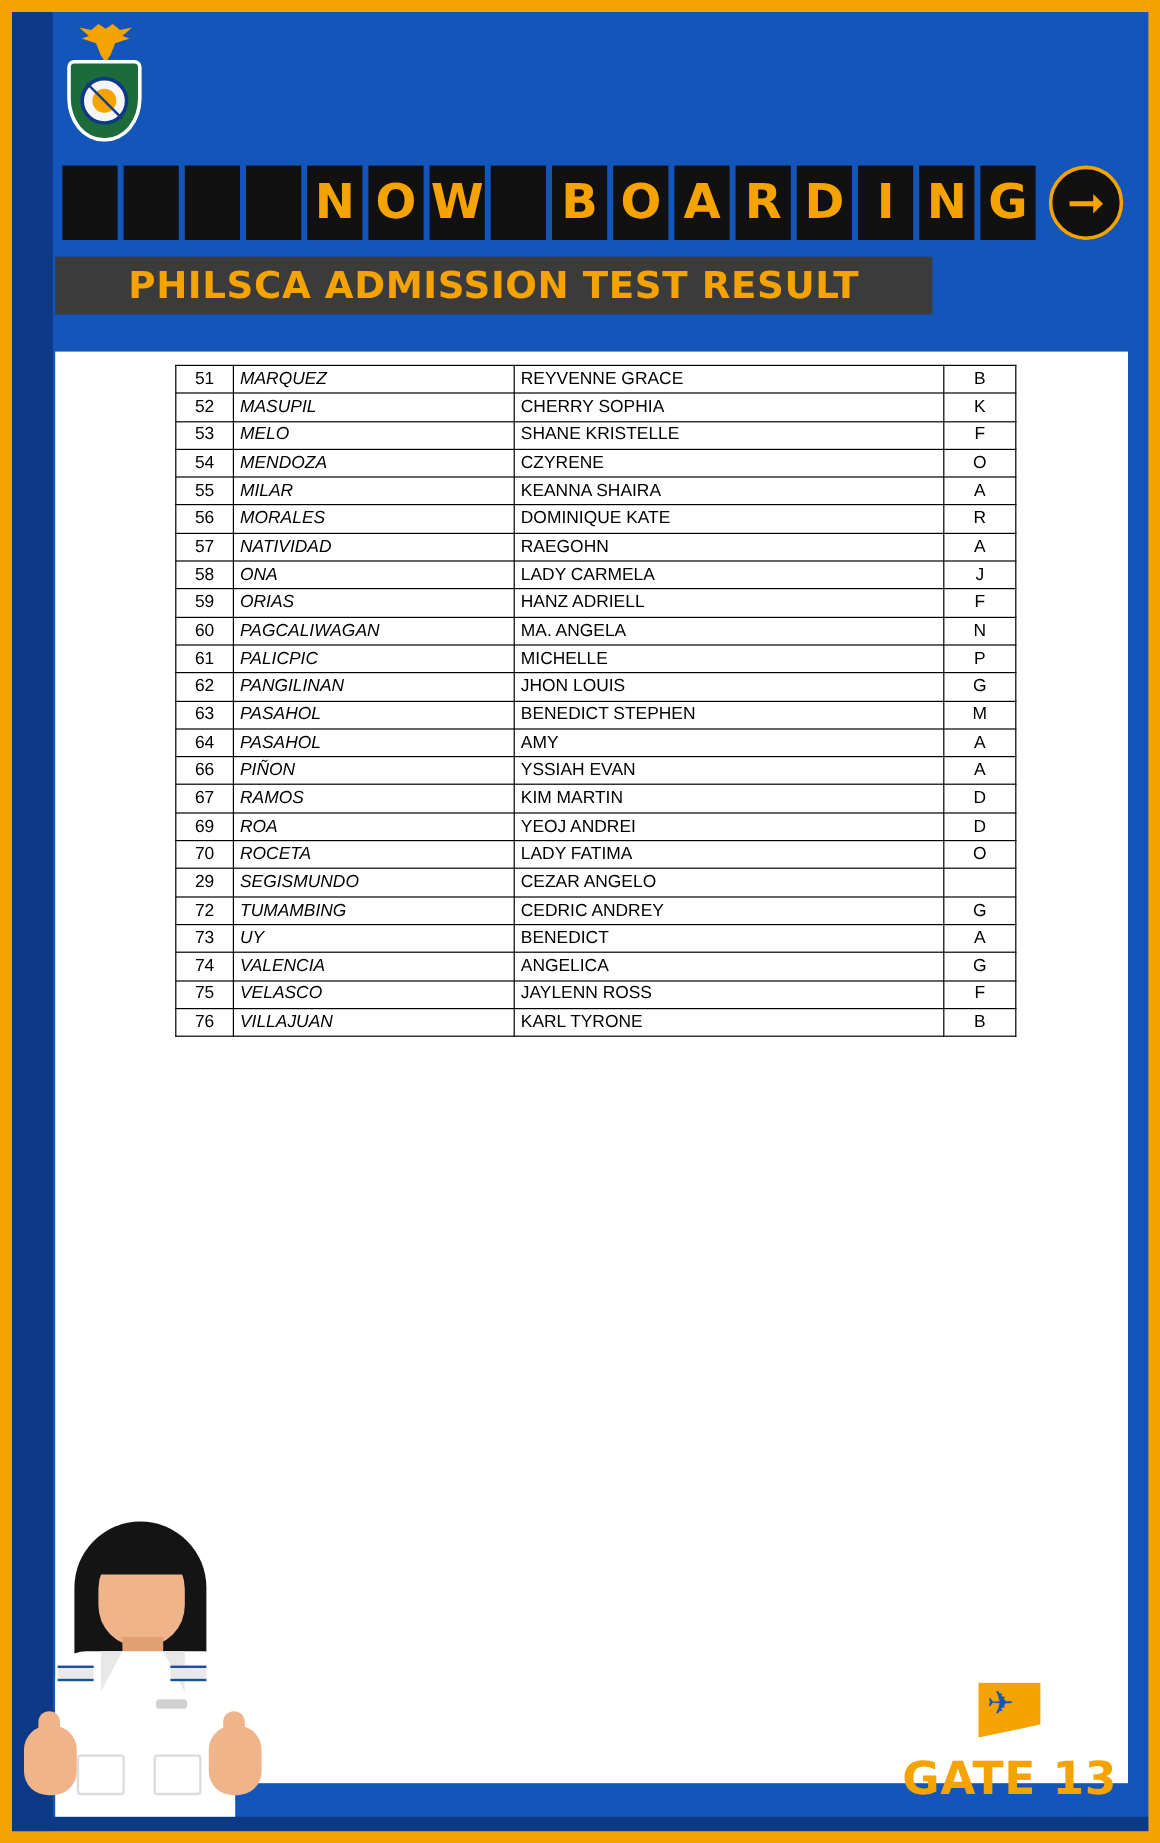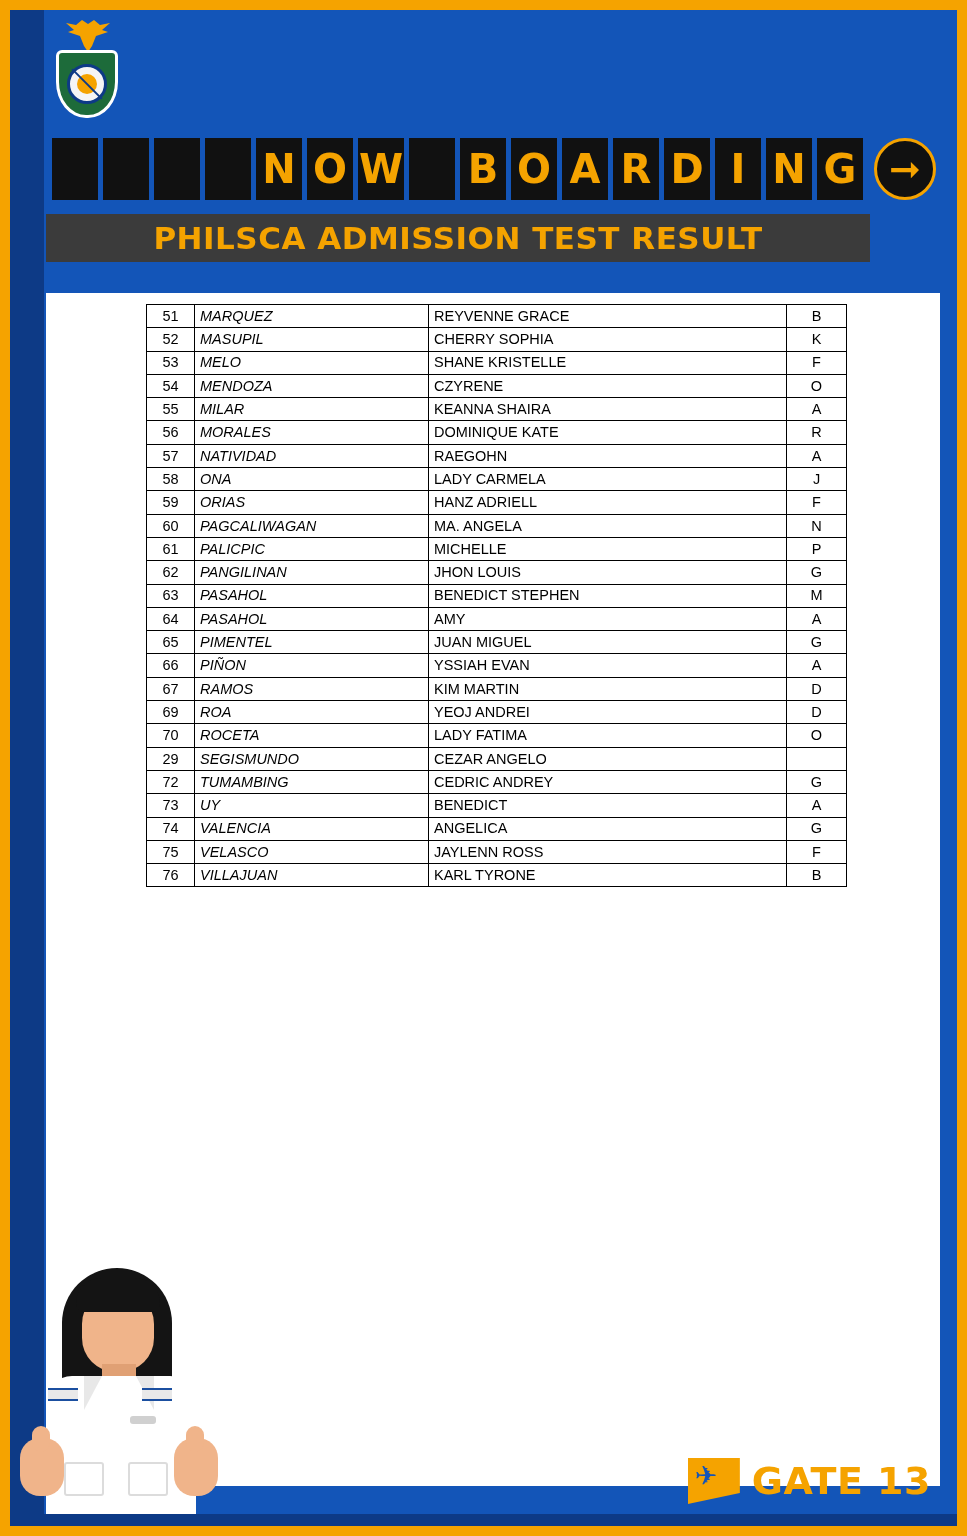--- a/index.html
+++ b/index.html
@@ -97,21 +97,21 @@
     margin-left: 6px;
   }
   .arrow-glyph {
     color: #f5a300; font-size: 38px; line-height: 1;
     font-family: "DejaVu Sans", sans-serif;
   }
 
   
   .title-bar {
     margin: 12px 0 0 36px;
-    width: 824px; height: 48px;
+    width: 731px; height: 48px;
     background: #3b3b3b;
     display: flex; align-items: center; justify-content: center;
   }
   .title-text {
     color: #f5a300;
     font-size: 31px;
     font-weight: bold;
     letter-spacing: .5px;
     font-family: "DejaVu Sans", sans-serif;
   }
@@ -230,21 +230,21 @@
     position: absolute; top: -12px; left: 12px;
     width: 18px; height: 26px;
     background: #f0b48a;
     border-radius: 9px;
   }
 
   
   .gate {
     position: absolute;
     right: 26px; bottom: 22px;
-    display: flex; align-items: center; gap: 12px;
+    display: flex; align-items: center; gap: 12px; flex-direction: column;
   }
   .gate-icon {
     width: 52px; height: 46px;
     background: #f5a300;
     clip-path: polygon(0 0, 100% 0, 100% 76%, 0 100%);
     position: relative;
   }
   .gate-icon::after {
     content: "\2708";
     position: absolute; left: 7px; top: 4px;
@@ -388,26 +388,20 @@
             <td class="c-first">BENEDICT STEPHEN</td>
             <td class="c-code">M</td>
           </tr>
           <tr>
             <td class="c-no">64</td>
             <td class="c-last">PASAHOL</td>
             <td class="c-first">AMY</td>
             <td class="c-code">A</td>
           </tr>
           <tr>
-            <td class="c-no">65</td>
-            <td class="c-last">PIMENTEL</td>
-            <td class="c-first">JUAN MIGUEL</td>
-            <td class="c-code">G</td>
-          </tr>
-          <tr>
             <td class="c-no">66</td>
             <td class="c-last">PIÑON</td>
             <td class="c-first">YSSIAH EVAN</td>
             <td class="c-code">A</td>
           </tr>
           <tr>
             <td class="c-no">67</td>
             <td class="c-last">RAMOS</td>
             <td class="c-first">KIM MARTIN</td>
             <td class="c-code">D</td>

